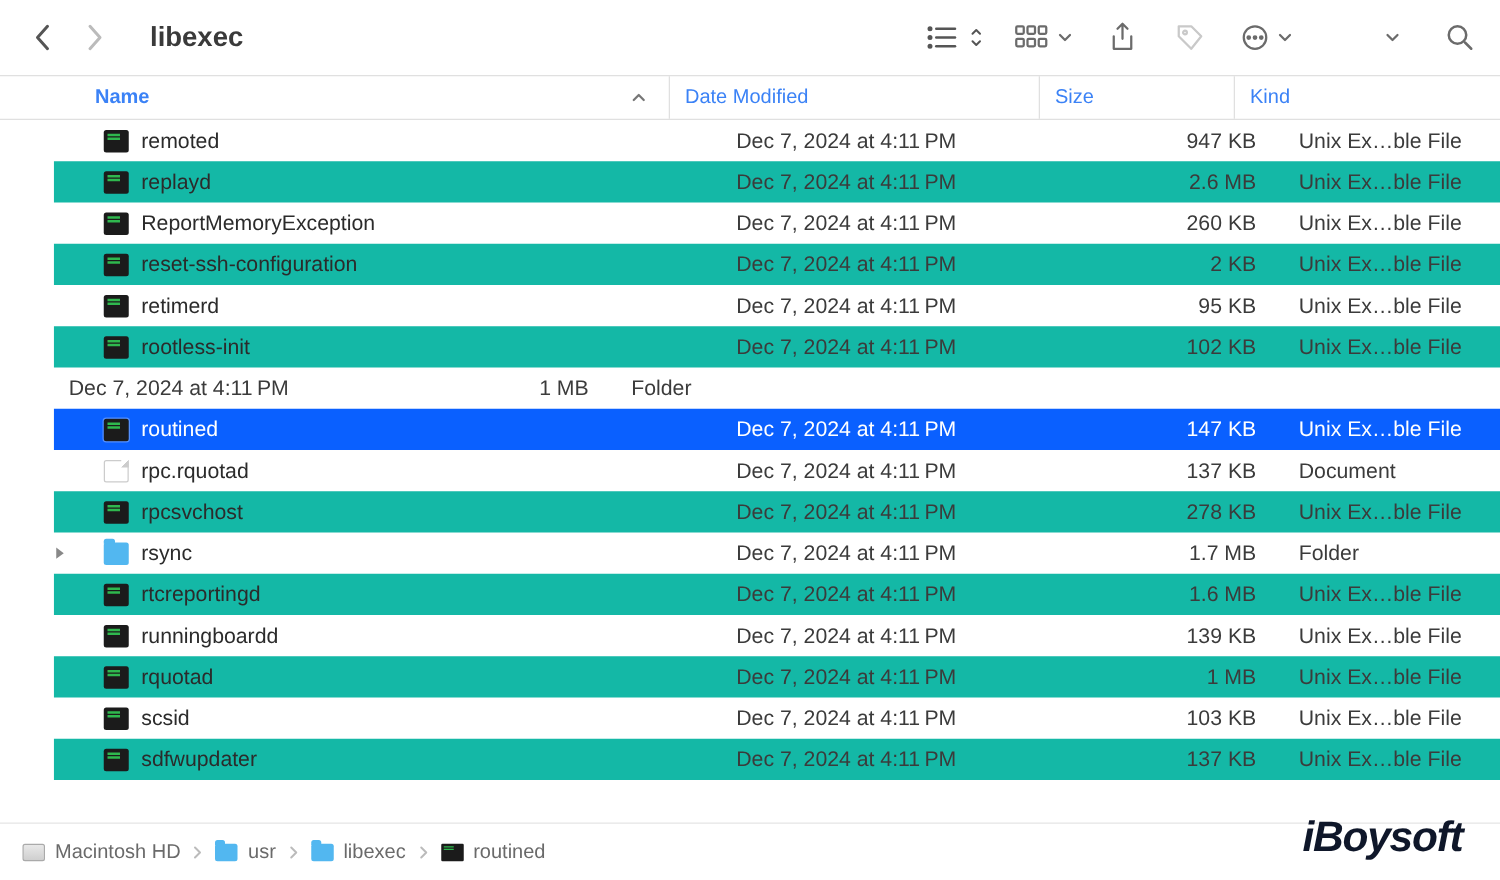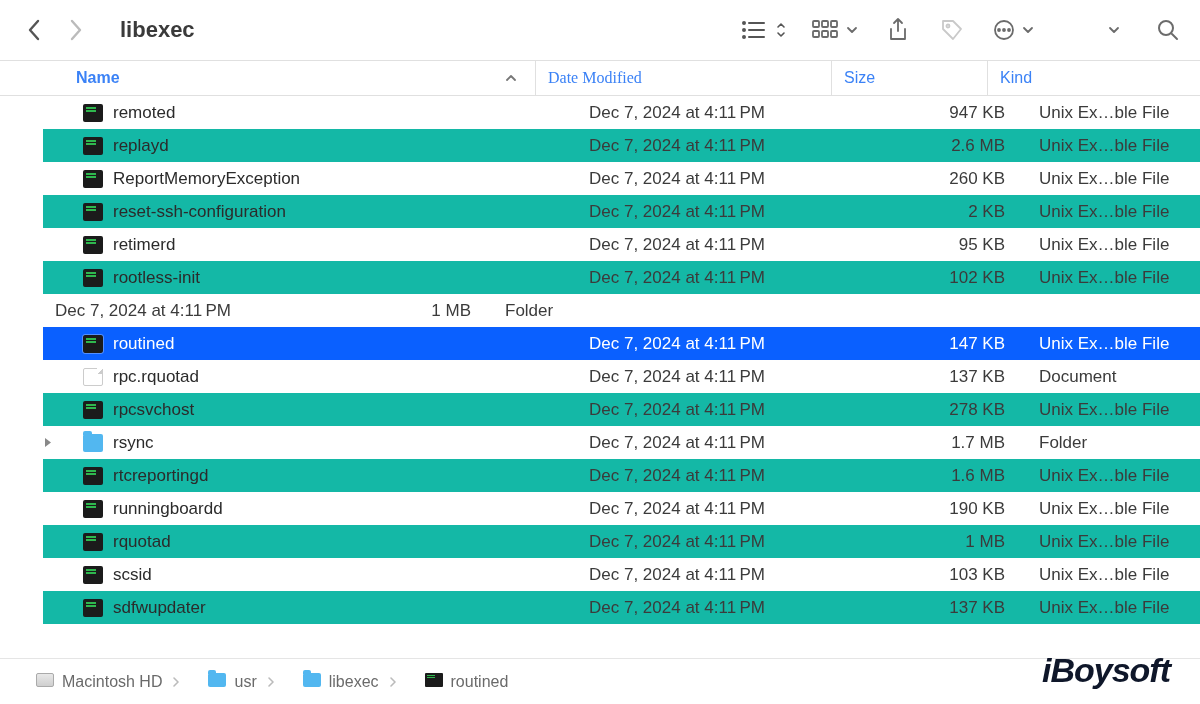--- a/index.html
+++ b/index.html
@@ -44,21 +44,21 @@
   border-top: 1px solid #e0e0e0;
   border-bottom: 1px solid #e0e0e0;
   background:#fff;
   display:flex;
   align-items:center;
   font-size:16px;
   color:#3b82f6;
 }
 .col-divider { width:1px; background:#e0e0e0; height:100%; }
 .col-name-hdr { width: 535px; padding-left: 76px; display:flex; align-items:center; }
-.col-date-hdr { width: 295px; padding-left: 12px; display:flex; align-items:center;font-family:Liberation Serif, serif;}
+.col-date-hdr { width: 295px; padding-left: 12px; display:flex; align-items:center;}
 .col-size-hdr { width: 155px; padding-left: 12px; display:flex; align-items:center;}
 .col-kind-hdr { flex:1; padding-left: 12px; display:flex; align-items:center;}
 .sort-caret { margin-left:auto; margin-right:18px; color:#888; }
 .files { overflow:hidden;margin-left:43px; }
 .row {
   height: 33px;
   display:flex;
   align-items:center;
   font-size:17px;
   color:#2b2b2b;
@@ -103,21 +103,21 @@
   height:46px;
   border-top:1px solid #e5e5e5;
   display:flex;
   align-items:center;
   padding: 0 18px;
   gap:10px;
   font-size:16px;
   color:#6a6a6a;
   background:#fff;
 }
-.path-seg { display:flex; gap:8px;margin-left:18px; }
+.path-seg { display:flex; align-items:center; gap:8px; }
 .path-sep { color:#bbb; font-size:13px; }
 .icon-hd { width:18px;height:14px;background:linear-gradient(#e8e8e8,#cfcfcf);border:1px solid #aaa;border-radius:2px;}
 .path-folder { width:18px;height:14px;background:#52b7f0;border-radius:2px;position:relative;}
 .path-folder::before{content:"";position:absolute;top:-3px;left:0;width:8px;height:4px;background:#52b7f0;border-radius:2px 2px 0 0;}
 .path-exec { width:18px;height:14px;background:#1b1b1b;border-radius:1px;position:relative;}
 .path-exec::after{content:"";position:absolute;top:2px;left:2px;width:8px;height:1.5px;background:#2fb84e;box-shadow:0 2px 0 #2fb84e;}
 .watermark {
   position:absolute;
   right: 30px;
   bottom: 14px;
@@ -354,21 +354,21 @@
       <div class="cell-size">1.6 MB</div>
       <div class="cell-kind">Unix Ex…ble File</div>
     </div>
     <div class="row">
       <div class="cell-name">
         <div class="disclose"></div>
         <div class="file-icon icon-exec"></div>
         <span class="file-name">runningboardd</span>
       </div>
       <div class="cell-date">Dec 7, 2024 at 4:11 PM</div>
-      <div class="cell-size">190 KB</div>
+      <div class="cell-size">139 KB</div>
       <div class="cell-kind">Unix Ex…ble File</div>
     </div>
     <div class="row striped">
       <div class="cell-name">
         <div class="disclose"></div>
         <div class="file-icon icon-exec"></div>
         <span class="file-name">rquotad</span>
       </div>
       <div class="cell-date">Dec 7, 2024 at 4:11 PM</div>
       <div class="cell-size">1 MB</div>

